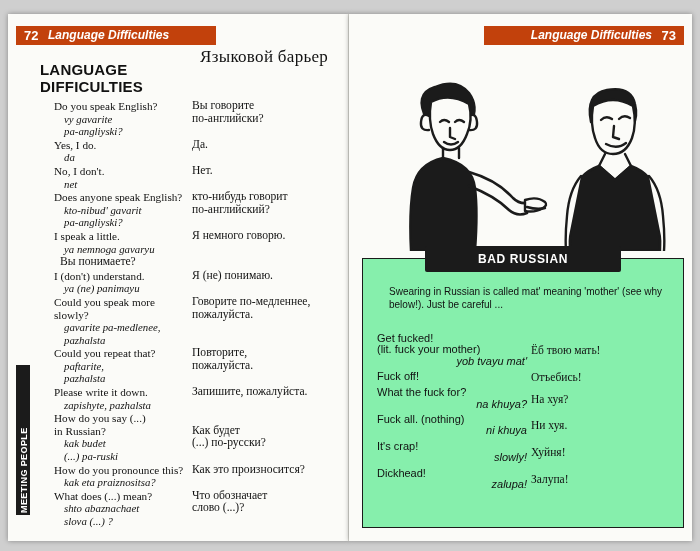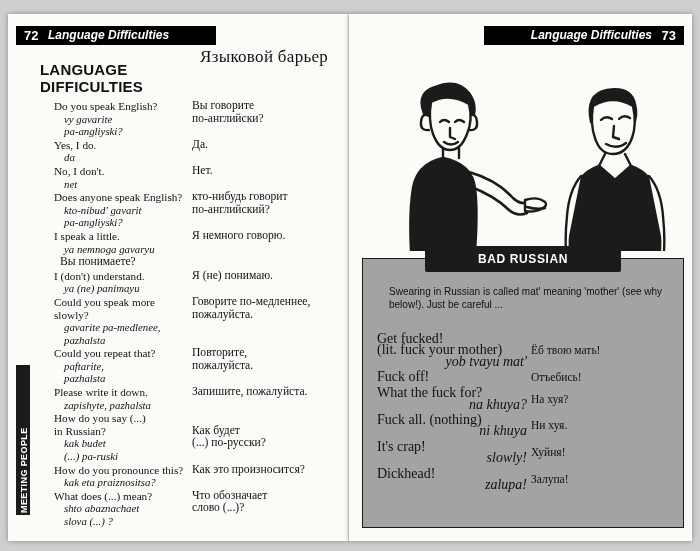--- a/index.html
+++ b/index.html
@@ -30,21 +30,21 @@
   }
   #page-right {
     left: 349px;
     width: 343px;
   }
   
   .hdr {
     position: absolute;
     top: 12px;
     height: 19px;
-    background: #000000;
+    background: #c2410c;
     color: #ffffff;
     font-family: "Liberation Sans", sans-serif;
     font-weight: bold;
     font-style: italic;
     font-size: 12px;
     line-height: 19px;
   }
   #hdr-left {
     left: 8px;
     width: 200px;
@@ -161,21 +161,21 @@
     letter-spacing: 0.3px;
   }
   
   #bad-box {
     position: absolute;
     left: 362px;
     top: 258px;
     width: 320px;
     height: 268px;
     border: 1.5px solid #1b1b1b;
-    background: #a3a3a3;
+    background: #86efac;
   }
   #bad-banner {
     position: absolute;
     left: 50%;
     top: -13px;
     transform: translateX(-50%);
     width: 196px;
     height: 26px;
     background: #1b1b1b;
     color: #fff;
@@ -217,22 +217,22 @@
     width: 294px;
   }
   .brow {
     display: flex;
     align-items: flex-start;
     margin-bottom: 4px;
   }
   .brow .b-eng {
     width: 150px;
     flex: 0 0 150px;
-    font-family: Liberation Serif, serif;
-    font-size: 14px;
+    font-family: Liberation Sans, sans-serif;
+    font-size: 11px;
     line-height: 11.4px;
     color: #111;
   }
   .brow .b-eng .lit {
     display: block;
   }
   .brow .b-eng .tr {
     display: block;
     padding-left: 8px;
     font-style: italic;

